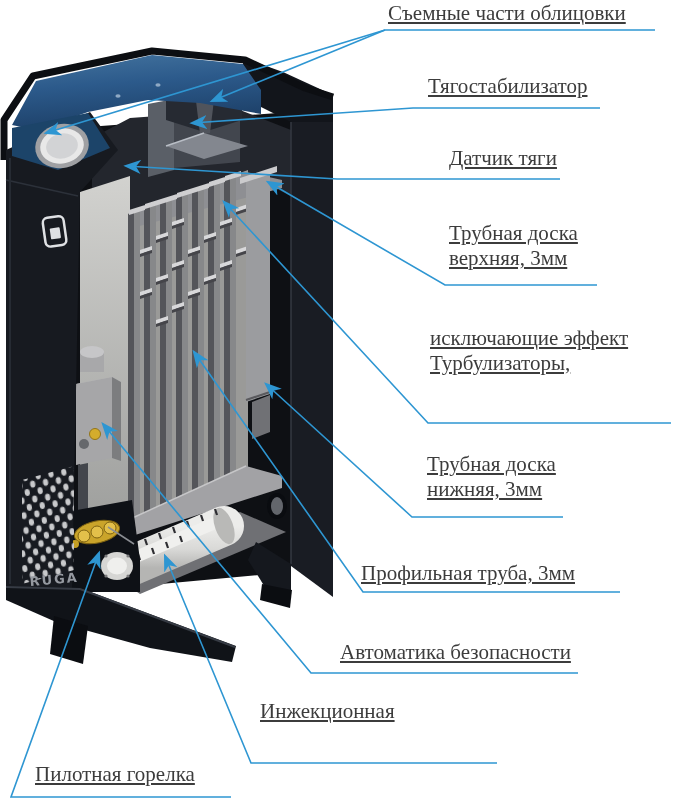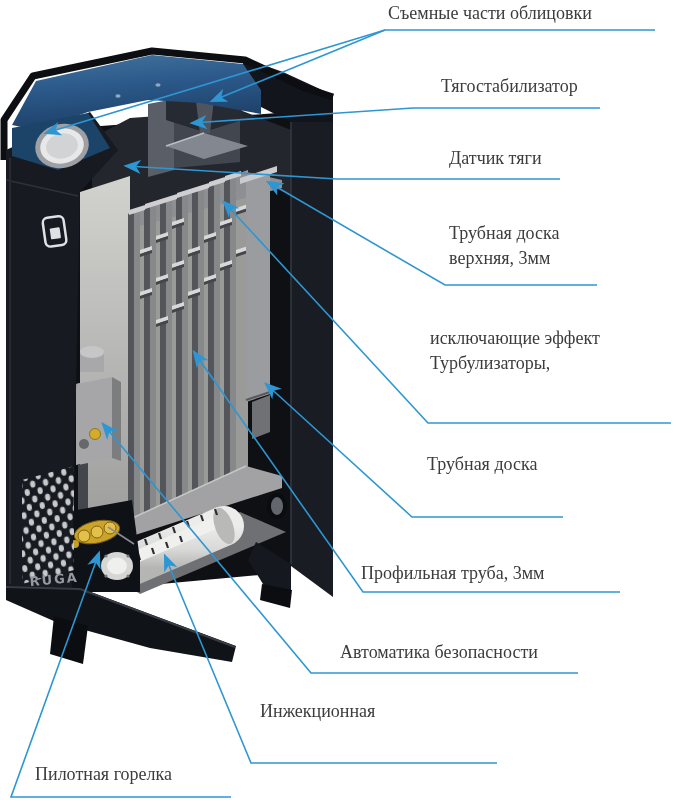--- a/index.html
+++ b/index.html
@@ -1,24 +1,24 @@
 <!DOCTYPE html>
 <html><head>
 <meta charset="utf-8">
 <style>
   html,body{margin:0;padding:0;background:#ffffff;}
   body{width:679px;height:800px;position:relative;overflow:hidden;
        font-family:"Liberation Serif","DejaVu Serif",serif;}
   .stage{position:absolute;left:0;top:0;width:679px;height:800px;}
   svg.diagram{position:absolute;left:0;top:0;}
-  .label{position:absolute;color:var(--label-color,#3c3c3c);font-size:18px;
-         line-height:25px;white-space:nowrap;}
+  .label{position:absolute;color:var(--label-color,#3c3c3c);font-size:21px;
+         line-height:25px;white-space:nowrap;text-decoration:underline;}
   .label span{display:block;}
   #label-0{left:388px;top:1px;}
-  #label-1{left:428px;top:74px;margin-left:13px;}
+  #label-1{left:428px;top:74px;}
   #label-2{left:449px;top:146px;}
   #label-3{left:449px;top:221px;}
   #label-4{left:430px;top:326px;}
   #label-5{left:427px;top:452px;}
   #label-6{left:361px;top:561px;}
   #label-7{left:340px;top:640px;}
   #label-8{left:260px;top:699px;}
   #label-9{left:35px;top:762px;}
 </style>
 </head>
@@ -253,20 +253,21 @@
 <div class="label" id="label-3">
   <span>Трубная доска</span>
   <span>верхняя, 3мм</span>
 </div>
 <div class="label" id="label-4">
   <span>исключающие эффект</span>
   <span>Турбулизаторы,</span>
 </div>
 <div class="label" id="label-5">
   <span>Трубная доска</span>
+  <span>нижняя, 3мм</span>
 </div>
 <div class="label" id="label-6">
   <span>Профильная труба, 3мм</span>
 </div>
 <div class="label" id="label-7">
   <span>Автоматика безопасности</span>
 </div>
 <div class="label" id="label-8">
   <span>Инжекционная</span>
 </div>

